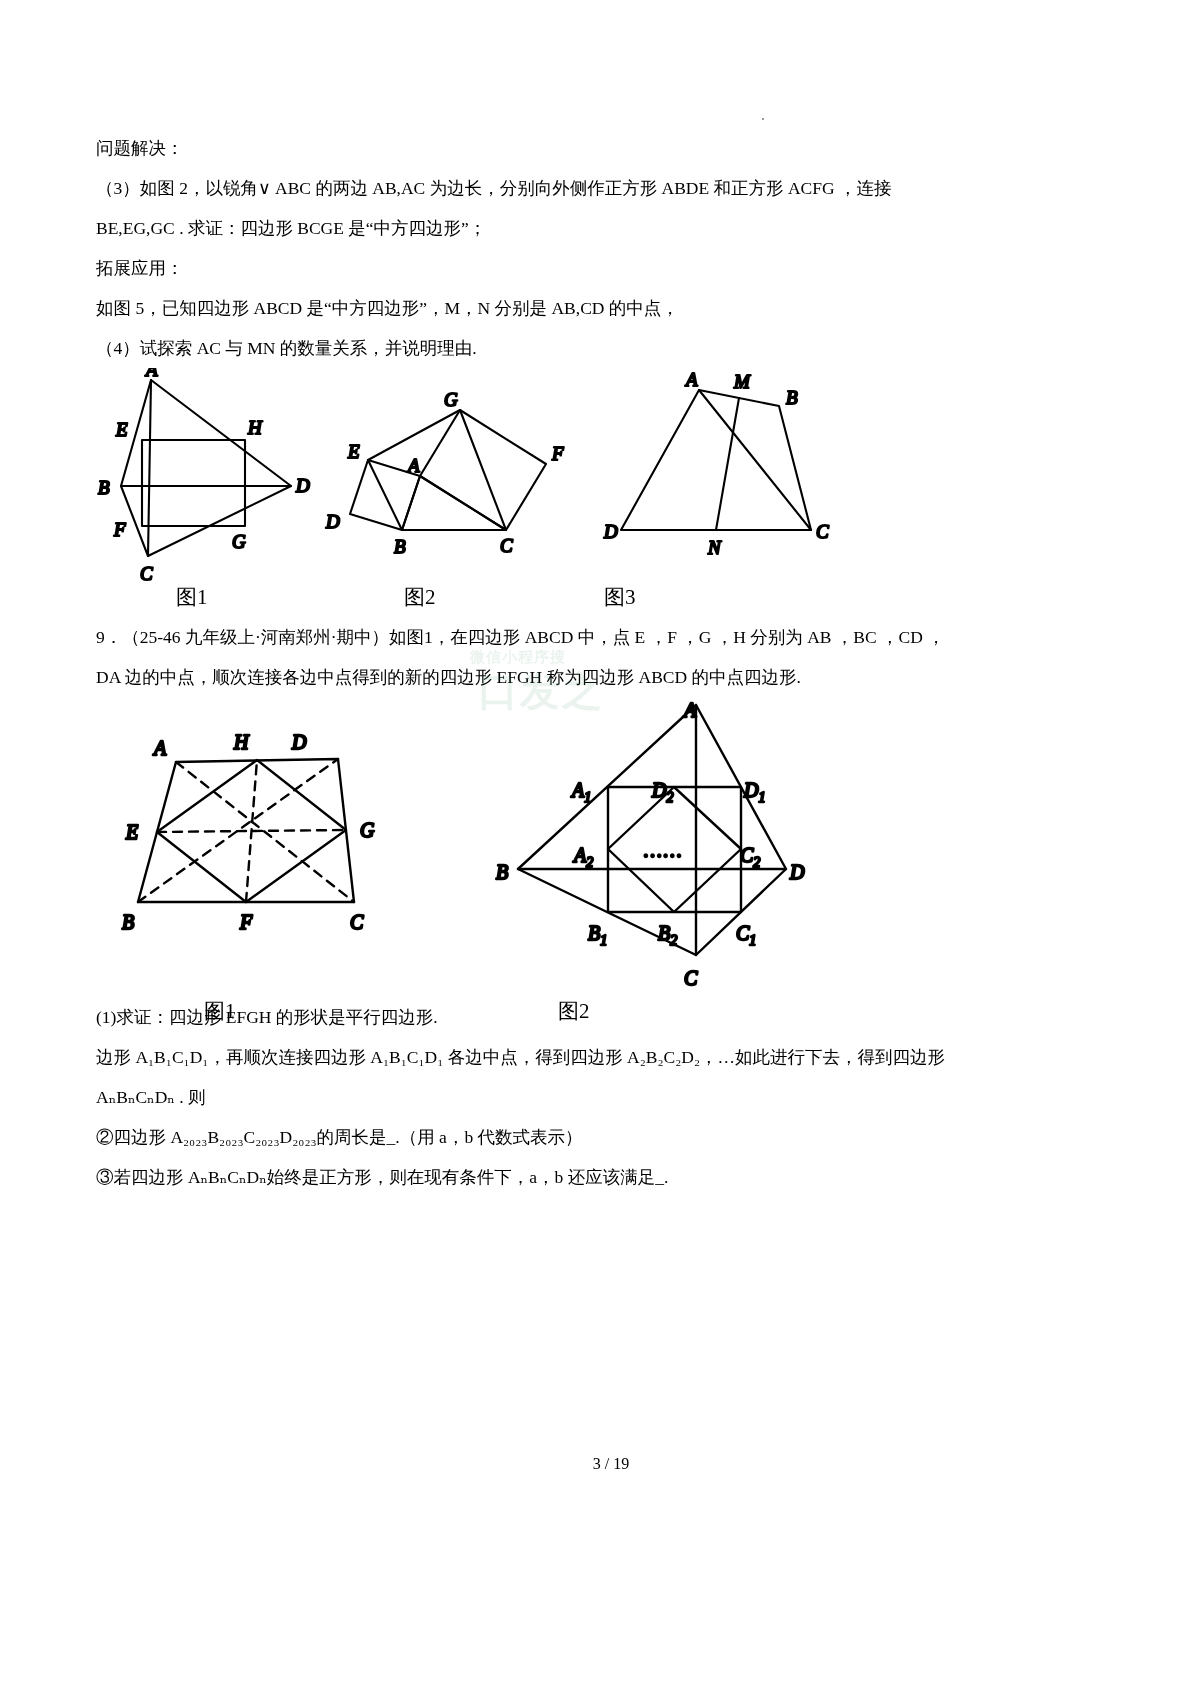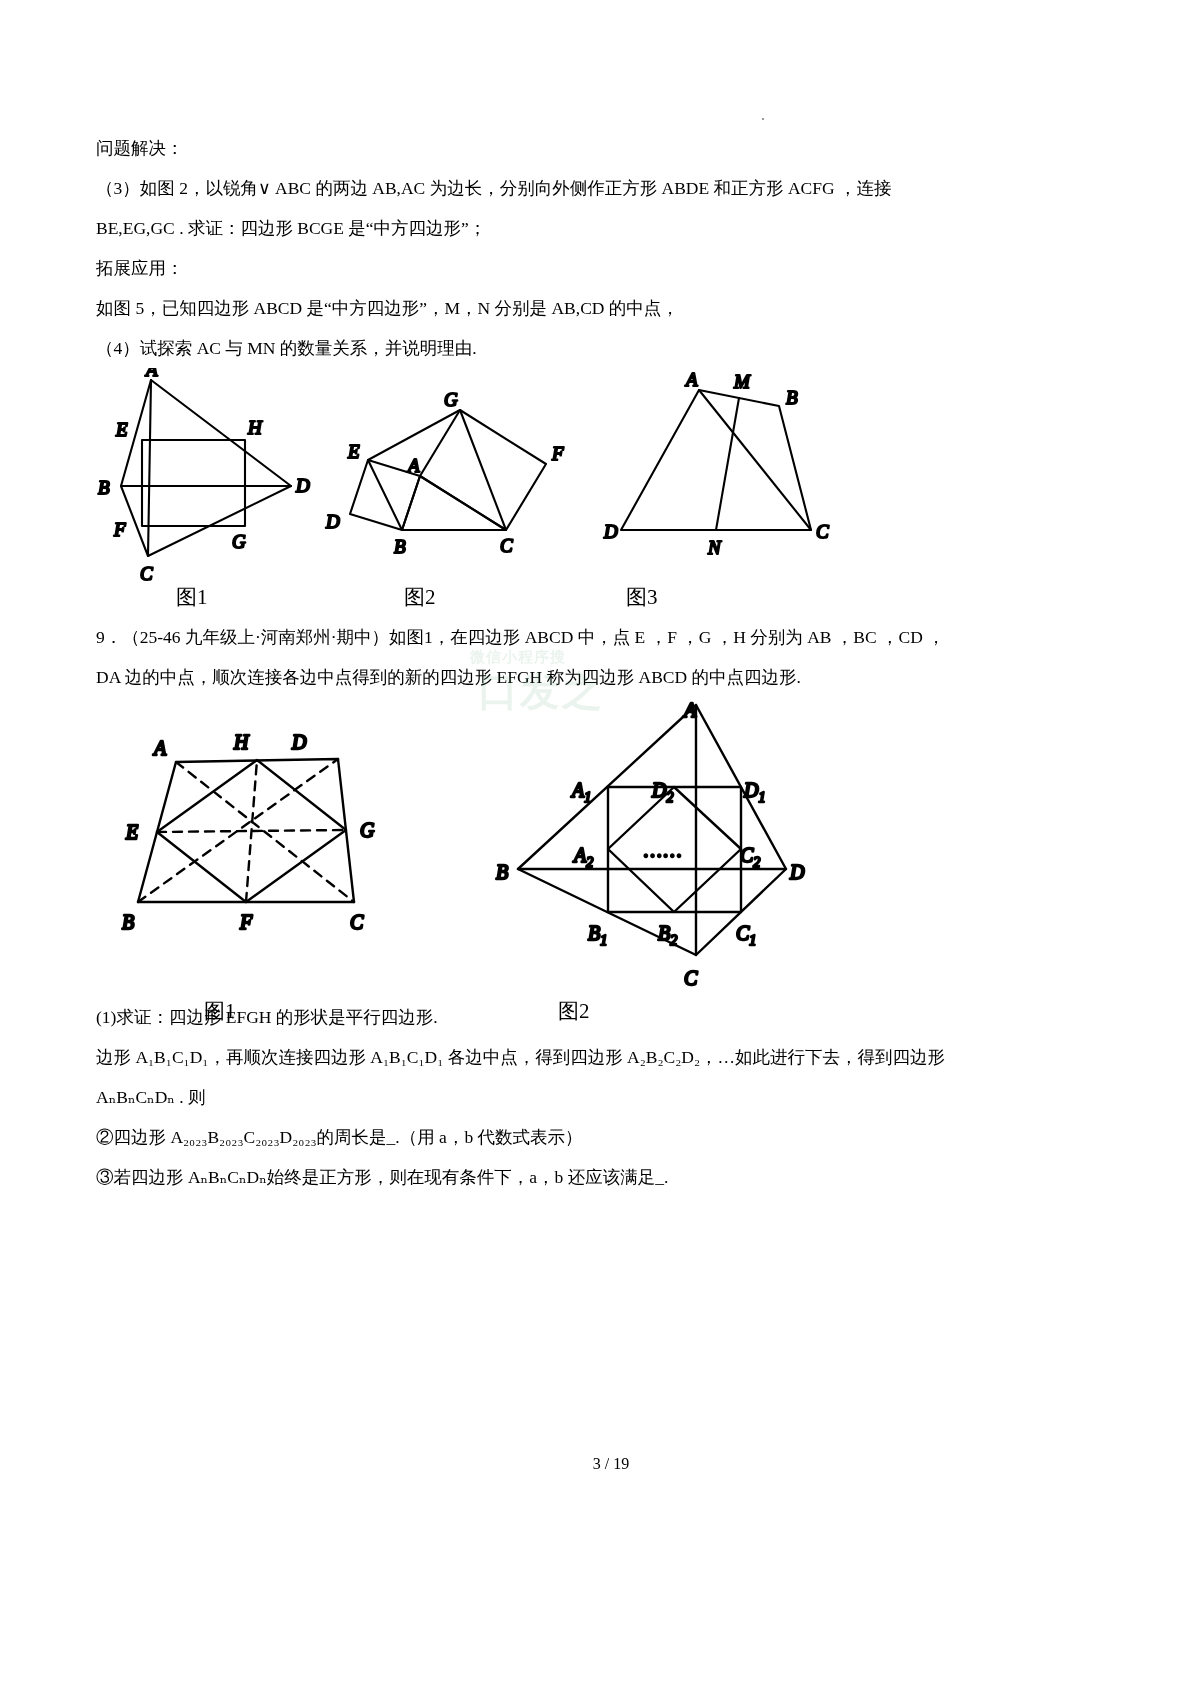--- a/index.html
+++ b/index.html
@@ -162,21 +162,21 @@
           <text x="690" y="36" font-size="19">B</text>
           <text x="508" y="170" font-size="19">D</text>
           <text x="612" y="186" font-size="19">N</text>
           <text x="720" y="170" font-size="19">C</text>
         </g>
       </svg>
 
       <div class="caprow">
         <span style="left:80px;">图1</span>
         <span style="left:308px;">图2</span>
-        <span style="left:530px;">图3</span>
+        <span style="left:508px;">图3</span>
       </div>
     </div>
 
     <p class="para">9．（25-46 九年级上·河南郑州·期中）如图1，在四边形 ABCD 中，点 E ，F ，G ，H 分别为 AB ，BC ，CD ，</p>
     <p class="para">DA 边的中点，顺次连接各边中点得到的新的四边形 EFGH 称为四边形 ABCD 的中点四边形.</p>
 
     <div class="figrow" style="height:300px;">
       <svg width="1000" height="300" viewBox="0 0 1000 300">
         <g stroke="#000" fill="none" stroke-width="2.4" stroke-linecap="round" stroke-linejoin="round">
 

